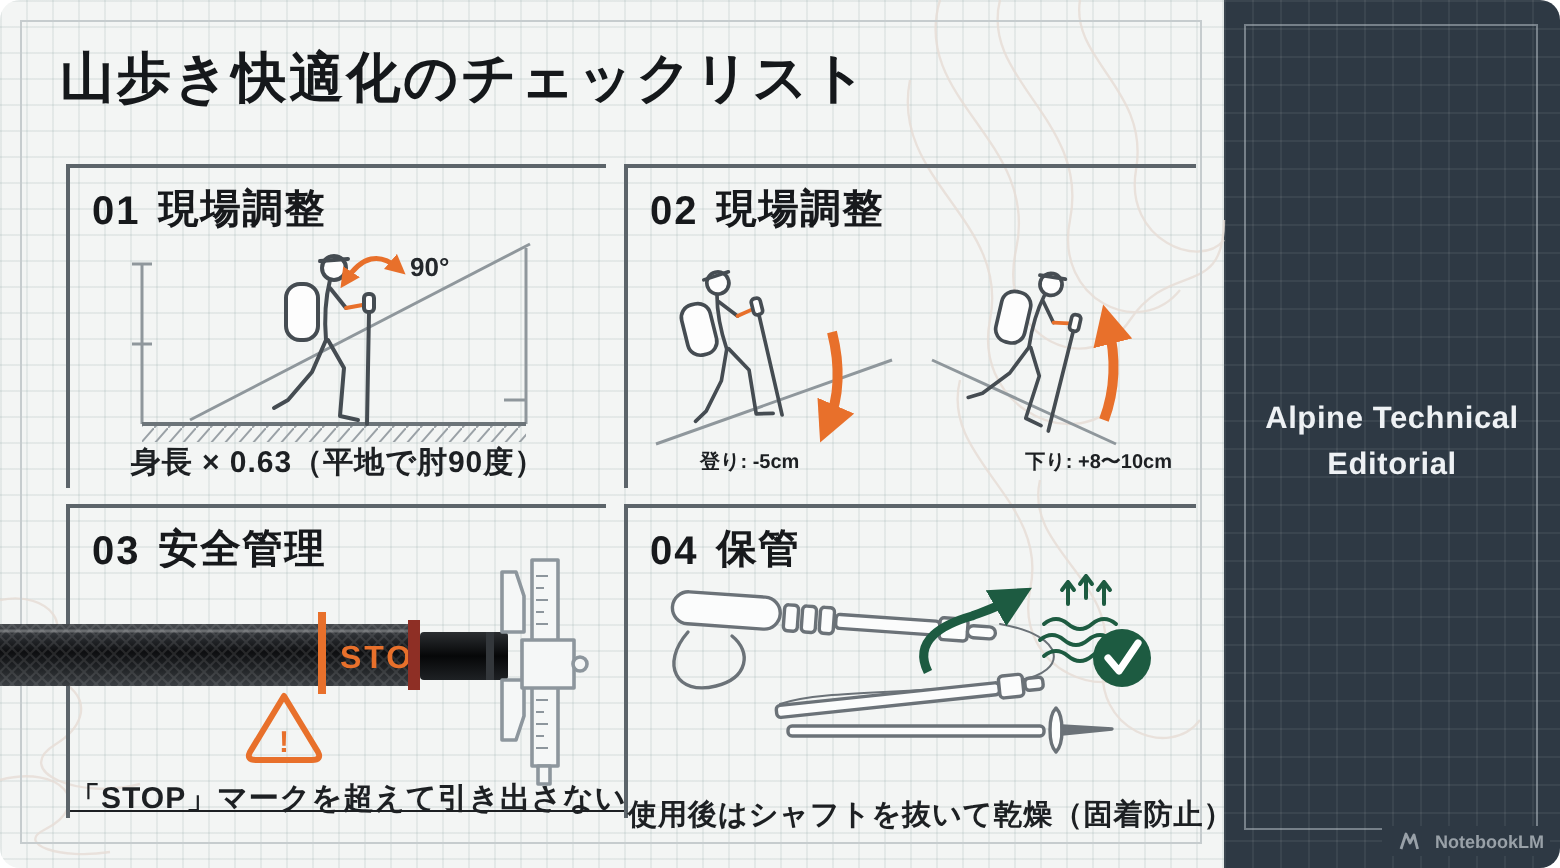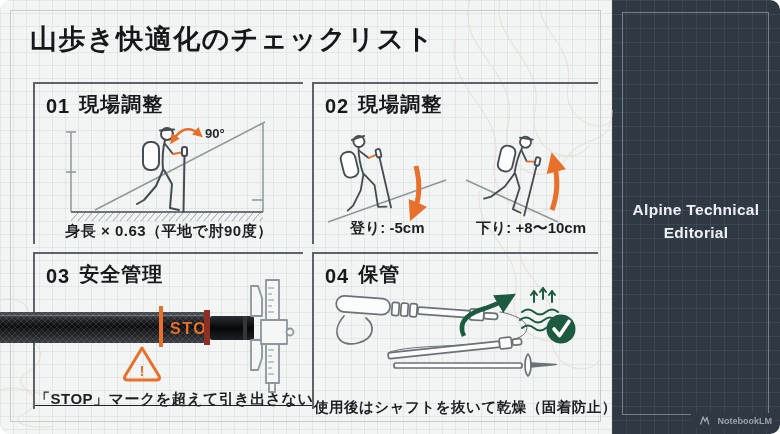--- a/index.html
+++ b/index.html
@@ -20,21 +20,21 @@
   .q3{left:33px;top:252px;width:268px;height:155px;}
   .q4{left:312px;top:252px;width:284px;height:155px;}
   .quad-head{position:absolute;top:7px;left:11px;display:flex;gap:9px;align-items:flex-end;
              font-size:20px;font-weight:800;color:#17191c;letter-spacing:1px;white-space:nowrap;}
   .caption{position:absolute;left:0;right:0;text-align:center;font-size:15px;font-weight:700;
            color:#1d2023;letter-spacing:0.5px;white-space:nowrap;}
   .q1 .caption{bottom:3px;}
   .q3 .caption{bottom:0px;text-decoration:underline;}
   .q4 .caption{bottom:-8px;font-size:14.5px;margin-top:12px;}
   .cap2{position:absolute;left:0;right:0;bottom:6px;display:flex;justify-content:space-between;
-        padding:0 12px 0 36px;font-size:15px;font-weight:700;color:#1d2023;white-space:nowrap;}
+        padding:0 12px 0 36px;font-size:10px;font-weight:700;color:#1d2023;white-space:nowrap;}
   .illus{position:absolute;left:0;}
   svg{overflow:visible;}
   svg text{font-family:"Liberation Sans","DejaVu Sans",sans-serif;}
   .lineart{stroke:#454c52;stroke-width:2;fill:none;stroke-linecap:round;stroke-linejoin:round;}
   .fillw{fill:#fdfdfd;}
   .guide{stroke:#8f979c;stroke-width:1.5;fill:none;}
   .orangeln{stroke:#e8702b;}
   .pole-svg{position:absolute;left:0;top:270px;z-index:4;}
   
   .sidebar{position:absolute;left:612px;top:0;width:168px;height:434px;background-color:#2e3944;

